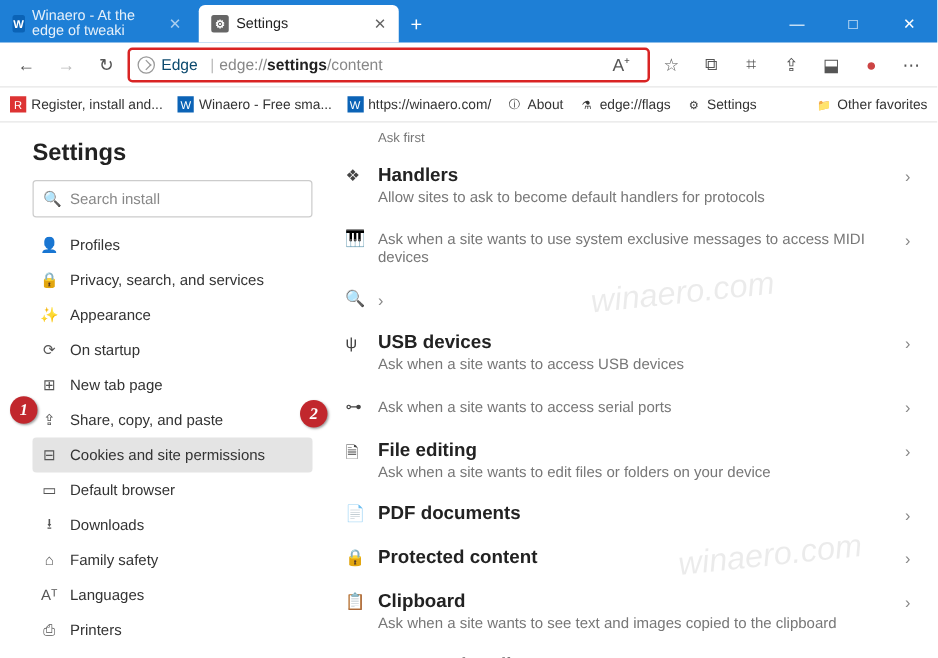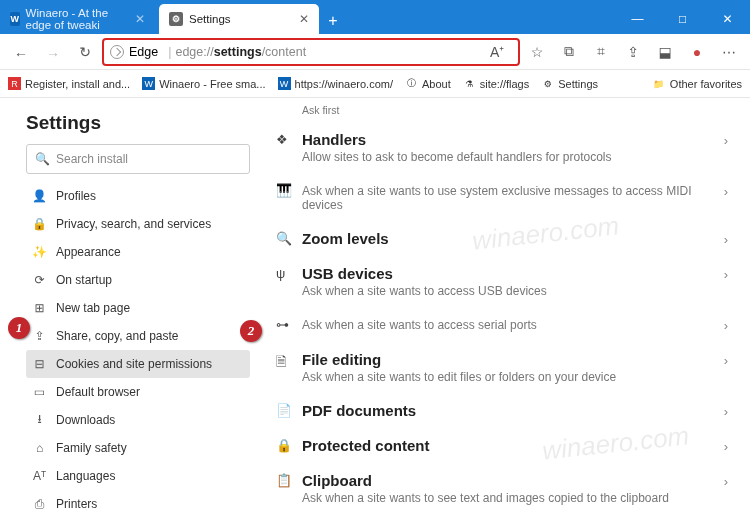--- a/index.html
+++ b/index.html
@@ -10,21 +10,21 @@
   .tab.active { background: #fff; color: #222; width: 160px; margin-left: 4px;}
   .tab .favicon { width: 14px; height: 14px; margin-right: 6px; background:#0b63b6; color:#fff; display:flex; align-items:center; justify-content:center; font-size:9px; font-weight:bold; border-radius:2px;}
   .tab.active .favicon { background:#666; color:#fff; }
   .tab .close { margin-left: auto; font-size: 12px; opacity: .7; }
   .newtab { width: 28px; text-align: center; color: #fff; font-size: 16px; padding-bottom:4px;}
   .winctrl { margin-left: auto; display: flex; }
   .winctrl div { width: 45px; text-align: center; font-size: 12px; color: #fff; line-height: 30px; }
   .toolbar { height: 36px; display: flex; align-items: center; padding: 0 6px; gap: 2px; border-bottom: 1px solid #e6e6e6; }
   .tbtn { width: 30px; height: 30px; display: flex; align-items: center; justify-content: center; color: #555; font-size: 14px; border-radius:4px;}
   .addr { flex: 1; height: 28px; border: 2.5px solid #d92424; border-radius: 4px; display: flex; align-items: center; padding: 0 6px; font-size: 12.5px; color: #444; }
-  .addr .edge-badge { color:#000000; display:flex; align-items:flex-start; gap:5px; margin-right:6px;}
+  .addr .edge-badge { color:#0c4a6e; display:flex; align-items:flex-start; gap:5px; margin-right:6px;}
   .addr .badge-icon { width:14px; height:14px; border:1.3px solid #999; border-radius:50%; position:relative;}
   .addr .badge-icon::after{content:""; position:absolute; width:5px; height:5px; border-bottom:1.3px solid #999; border-right:1.3px solid #999; transform:rotate(-45deg); left:3px; top:3px;}
   .addr .sep { color:#bbb; margin:0 4px;}
   .bookbar { height: 28px; display: flex; align-items: center; padding: 0 8px; gap: 12px; font-size: 11px; color: #333; border-bottom: 1px solid #e6e6e6; }
   .bkm { display: flex; align-items: center; gap: 4px; white-space: nowrap; }
   .bkm .ico { width:13px; height:13px; display:inline-flex; align-items:center; justify-content:center; font-size:9px;}
   .content { display: flex; height: calc(526px - 34px - 36px - 28px); position: relative; }
   .sidebar { width: 262px; padding: 14px 12px 6px 26px; overflow: hidden; }
   .sidebar h1 { font-size: 19px; font-weight: 600; color: #222; margin-bottom: 10px; }
   .search { height: 30px; border: 1px solid #ccc; border-radius: 3px; display: flex; align-items: center; padding: 0 8px; font-size: 12px; color: #888; margin-bottom: 8px;}
@@ -99,21 +99,21 @@
   <div class="bkm">
       <span class="ico" style="background:#0b63b6;color:#fff">W</span>
       <span>https://winaero.com/</span>
     </div>
   <div class="bkm">
       <span class="ico">ⓘ</span>
       <span>About</span>
     </div>
   <div class="bkm">
       <span class="ico">⚗</span>
-      <span>site://flags</span>
+      <span>edge://flags</span>
     </div>
   <div class="bkm">
       <span class="ico">⚙</span>
       <span>Settings</span>
     </div>
   <div class="bkm" style="margin-left:auto">
       <span class="ico" style="color:#e6b800">📁</span>
       <span>Other favorites</span>
     </div>
 </div>
@@ -194,23 +194,20 @@
         </div>
         <div class="row">
           <div class="ico">🎹</div>
           <div class="txt">
             <div class="desc">Ask when a site wants to use system exclusive messages to access MIDI devices</div>
           </div>
           <div class="chev">›</div>
         </div>
         <div class="row">
           <div class="ico">🔍</div>
-          <div class="txt">
-            <div class="title">Zoom levels</div>
-          </div>
           <div class="chev">›</div>
         </div>
         <div class="row">
           <div class="ico">ψ</div>
           <div class="txt">
             <div class="title">USB devices</div>
             <div class="desc">Ask when a site wants to access USB devices</div>
           </div>
           <div class="chev">›</div>
         </div>

